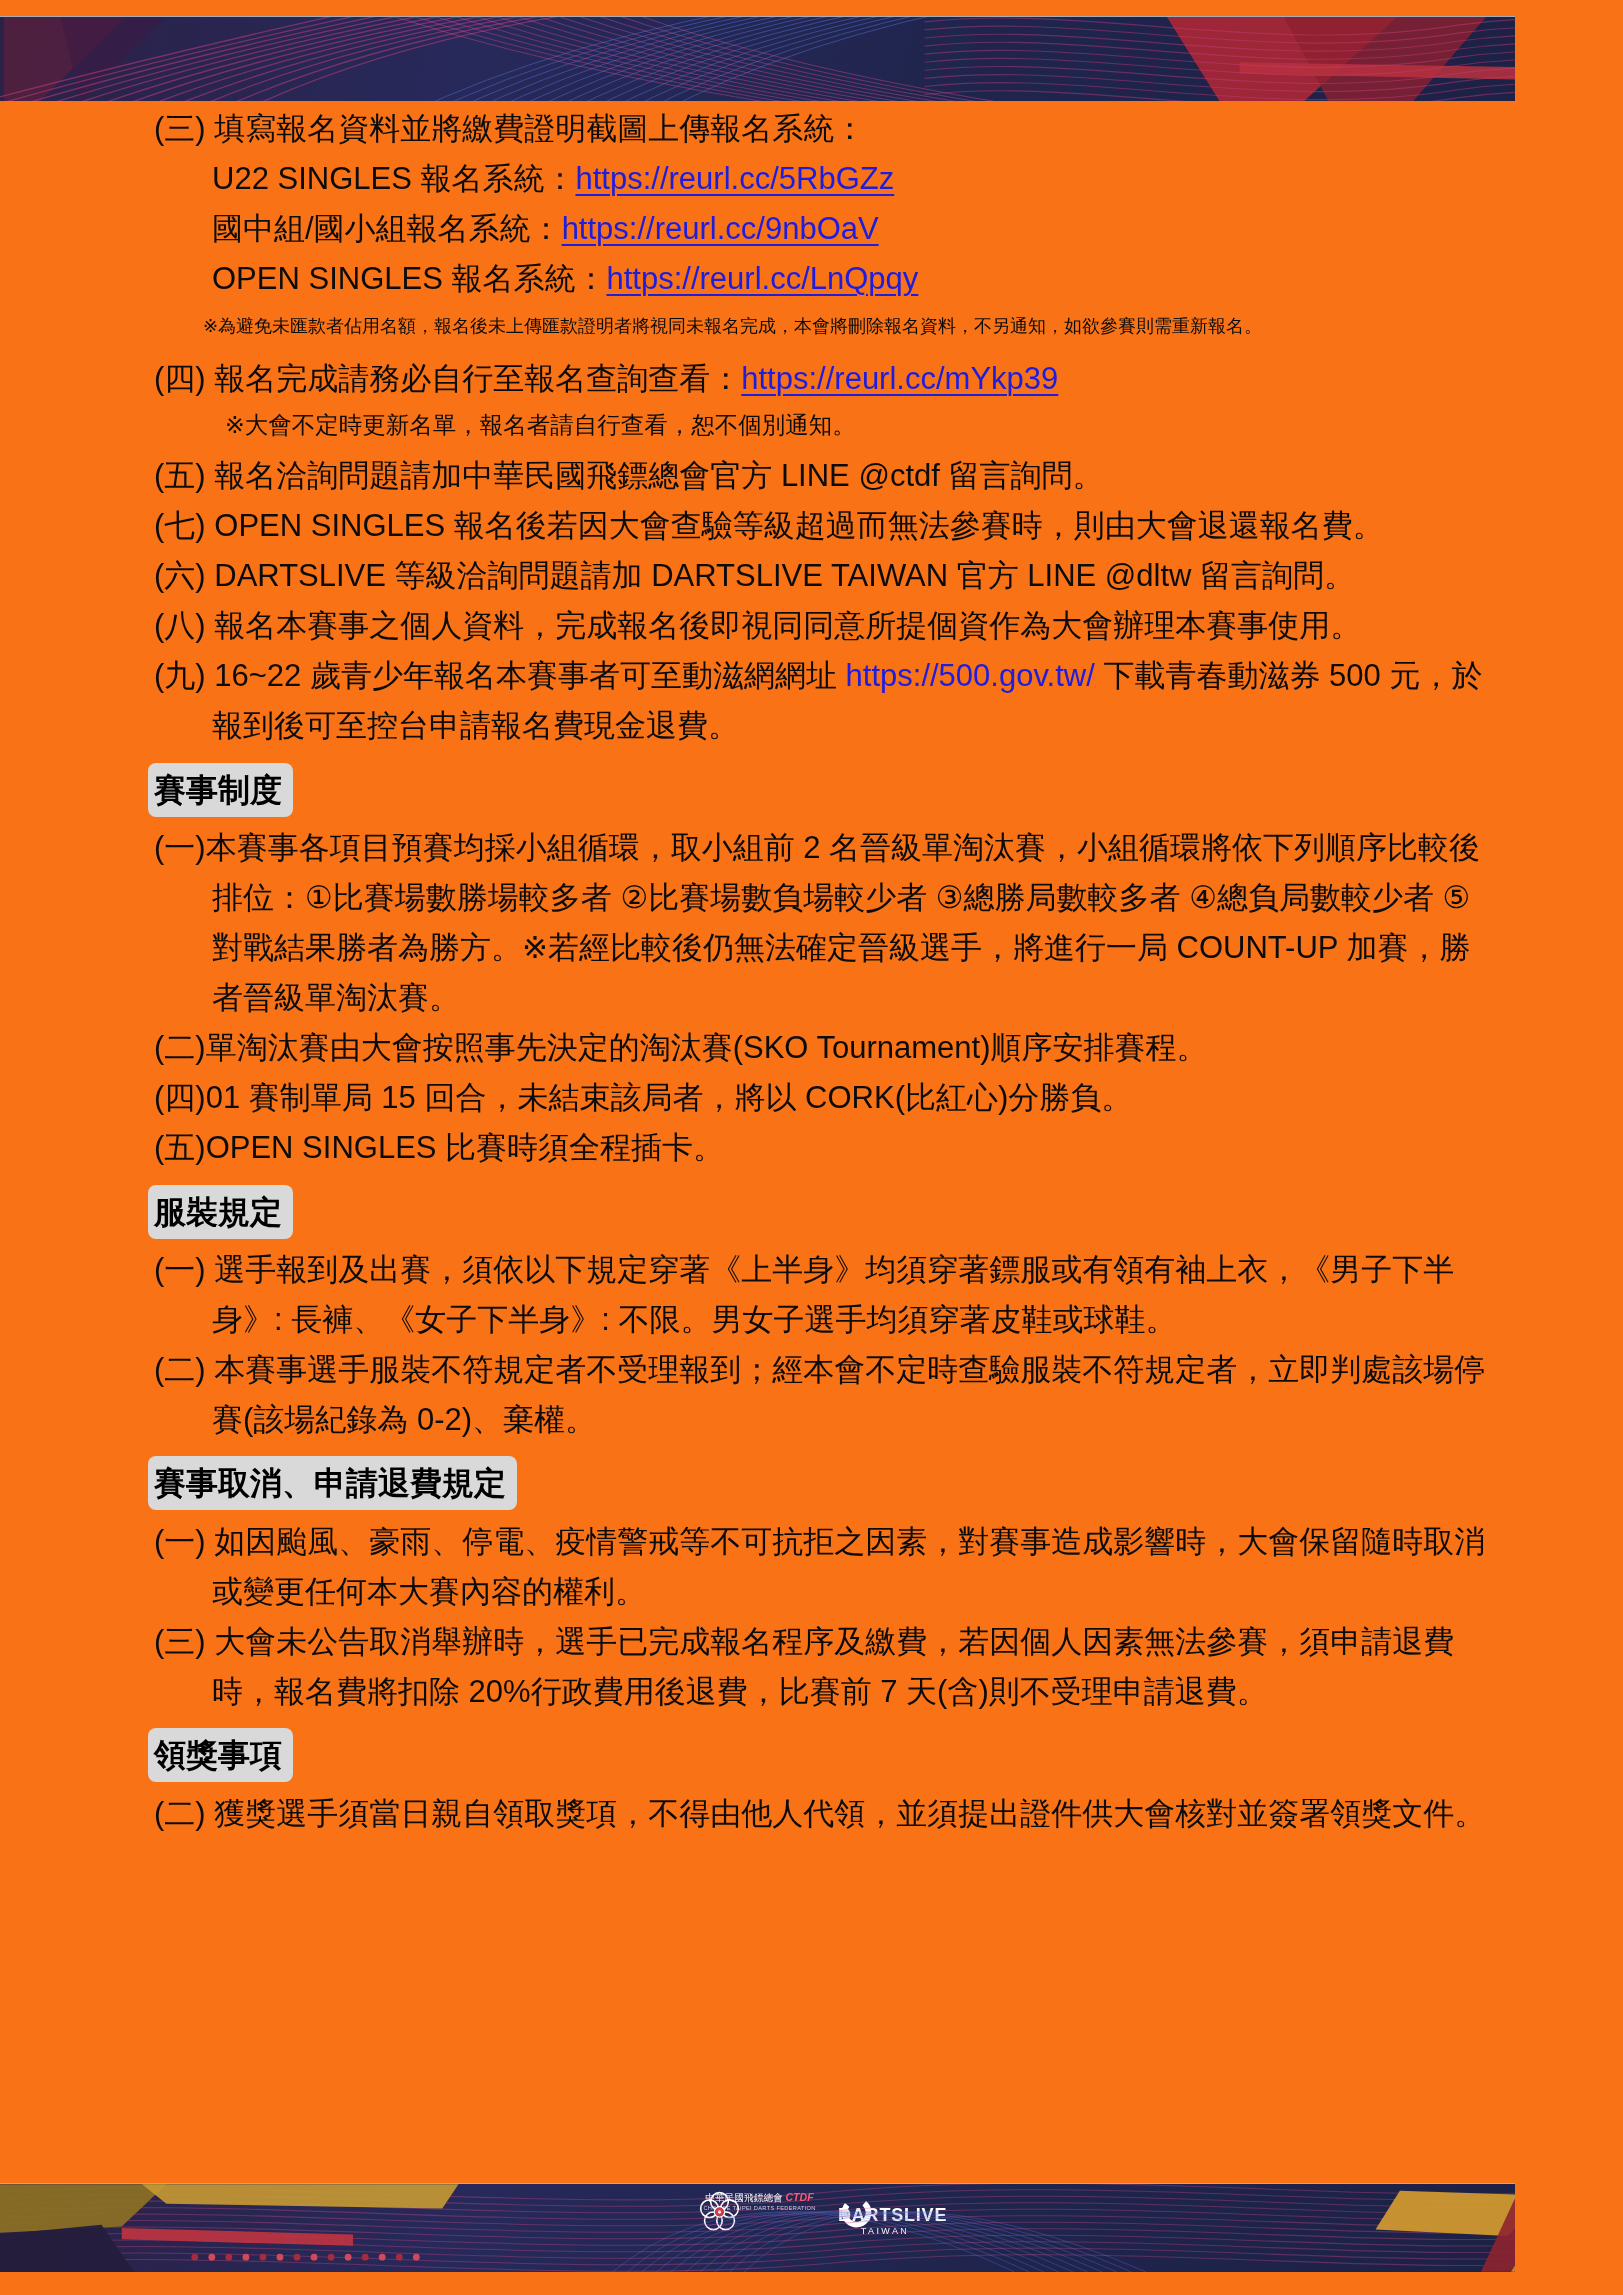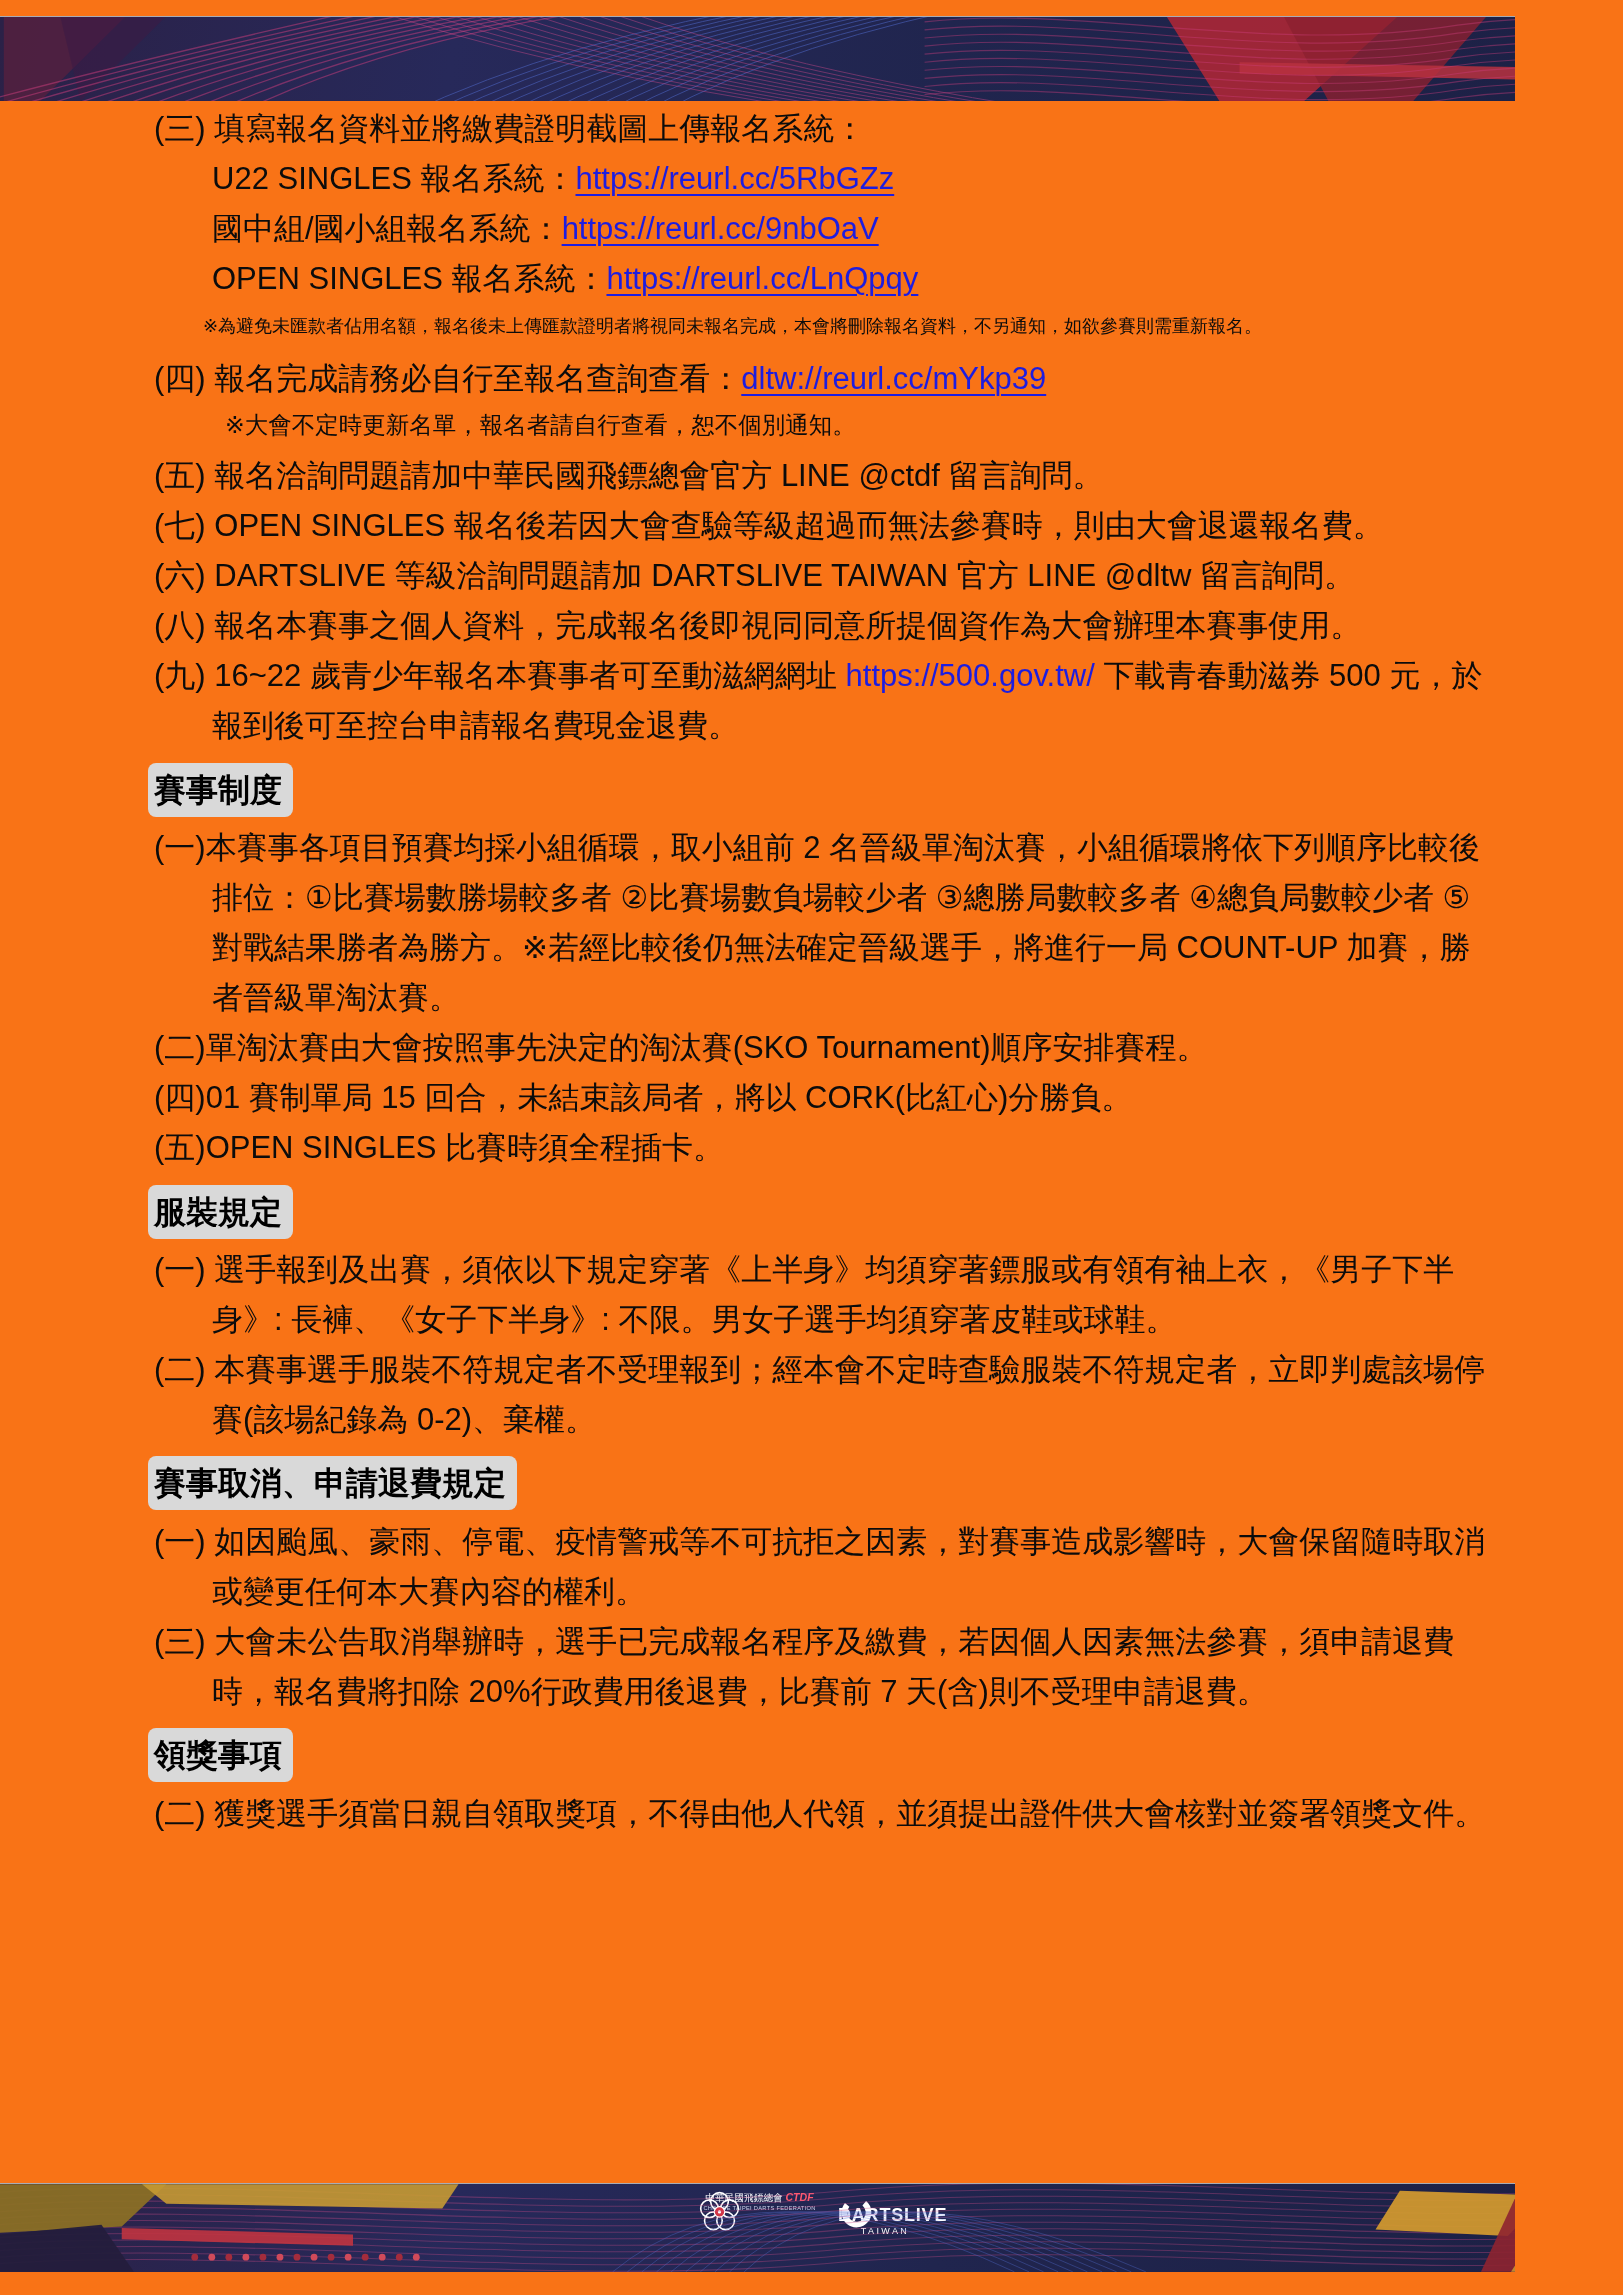--- a/index.html
+++ b/index.html
@@ -106,21 +106,21 @@
         </g>
       </svg>
     </div>
 
   <div class="content">
       <div class="item"><span>(三) </span><span>填寫報名資料並將繳費證明截圖上傳報名系統：</span></div>
       <div class="sub"><span>U22 SINGLES 報名系統：</span><a href="#" class="lnk ul">https://reurl.cc/5RbGZz</a></div>
       <div class="sub"><span>國中組/國小組報名系統：</span><a href="#" class="lnk ul">https://reurl.cc/9nbOaV</a></div>
       <div class="sub"><span>OPEN SINGLES 報名系統：</span><a href="#" class="lnk ul">https://reurl.cc/LnQpqy</a></div>
       <div class="note"><span>※為避免未匯款者佔用名額，報名後未上傳匯款證明者將視同未報名完成，本會將刪除報名資料，不另通知，如欲參賽則需重新報名。</span></div>
-      <div class="item"><span>(四) </span><span>報名完成請務必自行至報名查詢查看：</span><a href="#" class="lnk ul">dltw://reurl.cc/mYkp39</a></div>
+      <div class="item"><span>(四) </span><span>報名完成請務必自行至報名查詢查看：</span><a href="#" class="lnk ul">https://reurl.cc/mYkp39</a></div>
       <div class="note2"><span>※大會不定時更新名單，報名者請自行查看，恕不個別通知。</span></div>
       <div class="item"><span>(五) </span><span>報名洽詢問題請加中華民國飛鏢總會官方 LINE @ctdf 留言詢問。</span></div>
       <div class="item"><span>(七) </span><span>OPEN SINGLES 報名後若因大會查驗等級超過而無法參賽時，則由大會退還報名費。</span></div>
       <div class="item"><span>(六) </span><span>DARTSLIVE 等級洽詢問題請加 DARTSLIVE TAIWAN 官方 LINE @dltw 留言詢問。</span></div>
       <div class="item"><span>(八) </span><span>報名本賽事之個人資料，完成報名後即視同同意所提個資作為大會辦理本賽事使用。</span></div>
       <div class="item"><span>(九) </span><span>16~22 歲青少年報名本賽事者可至動滋網網址 </span><a href="#" class="lnk">https://500.gov.tw/</a><span> 下載青春動滋券 500 元，於報到後可至控台申請報名費現金退費。</span></div>
       <div class="heading"><span class="chip">賽事制度</span></div>
       <div class="item"><span>(一)</span><span>本賽事各項目預賽均採小組循環，取小組前 2 名晉級單淘汰賽，小組循環將依下列順序比較後排位：①比賽場數勝場較多者 ②比賽場數負場較少者 ③總勝局數較多者 ④總負局數較少者 ⑤對戰結果勝者為勝方。※若經比較後仍無法確定晉級選手，將進行一局 COUNT-UP 加賽，勝者晉級單淘汰賽。</span></div>
       <div class="item"><span>(二)</span><span>單淘汰賽由大會按照事先決定的淘汰賽(SKO Tournament)順序安排賽程。</span></div>
       <div class="item"><span>(四)</span><span>01 賽制單局 15 回合，未結束該局者，將以 CORK(比紅心)分勝負。</span></div>

